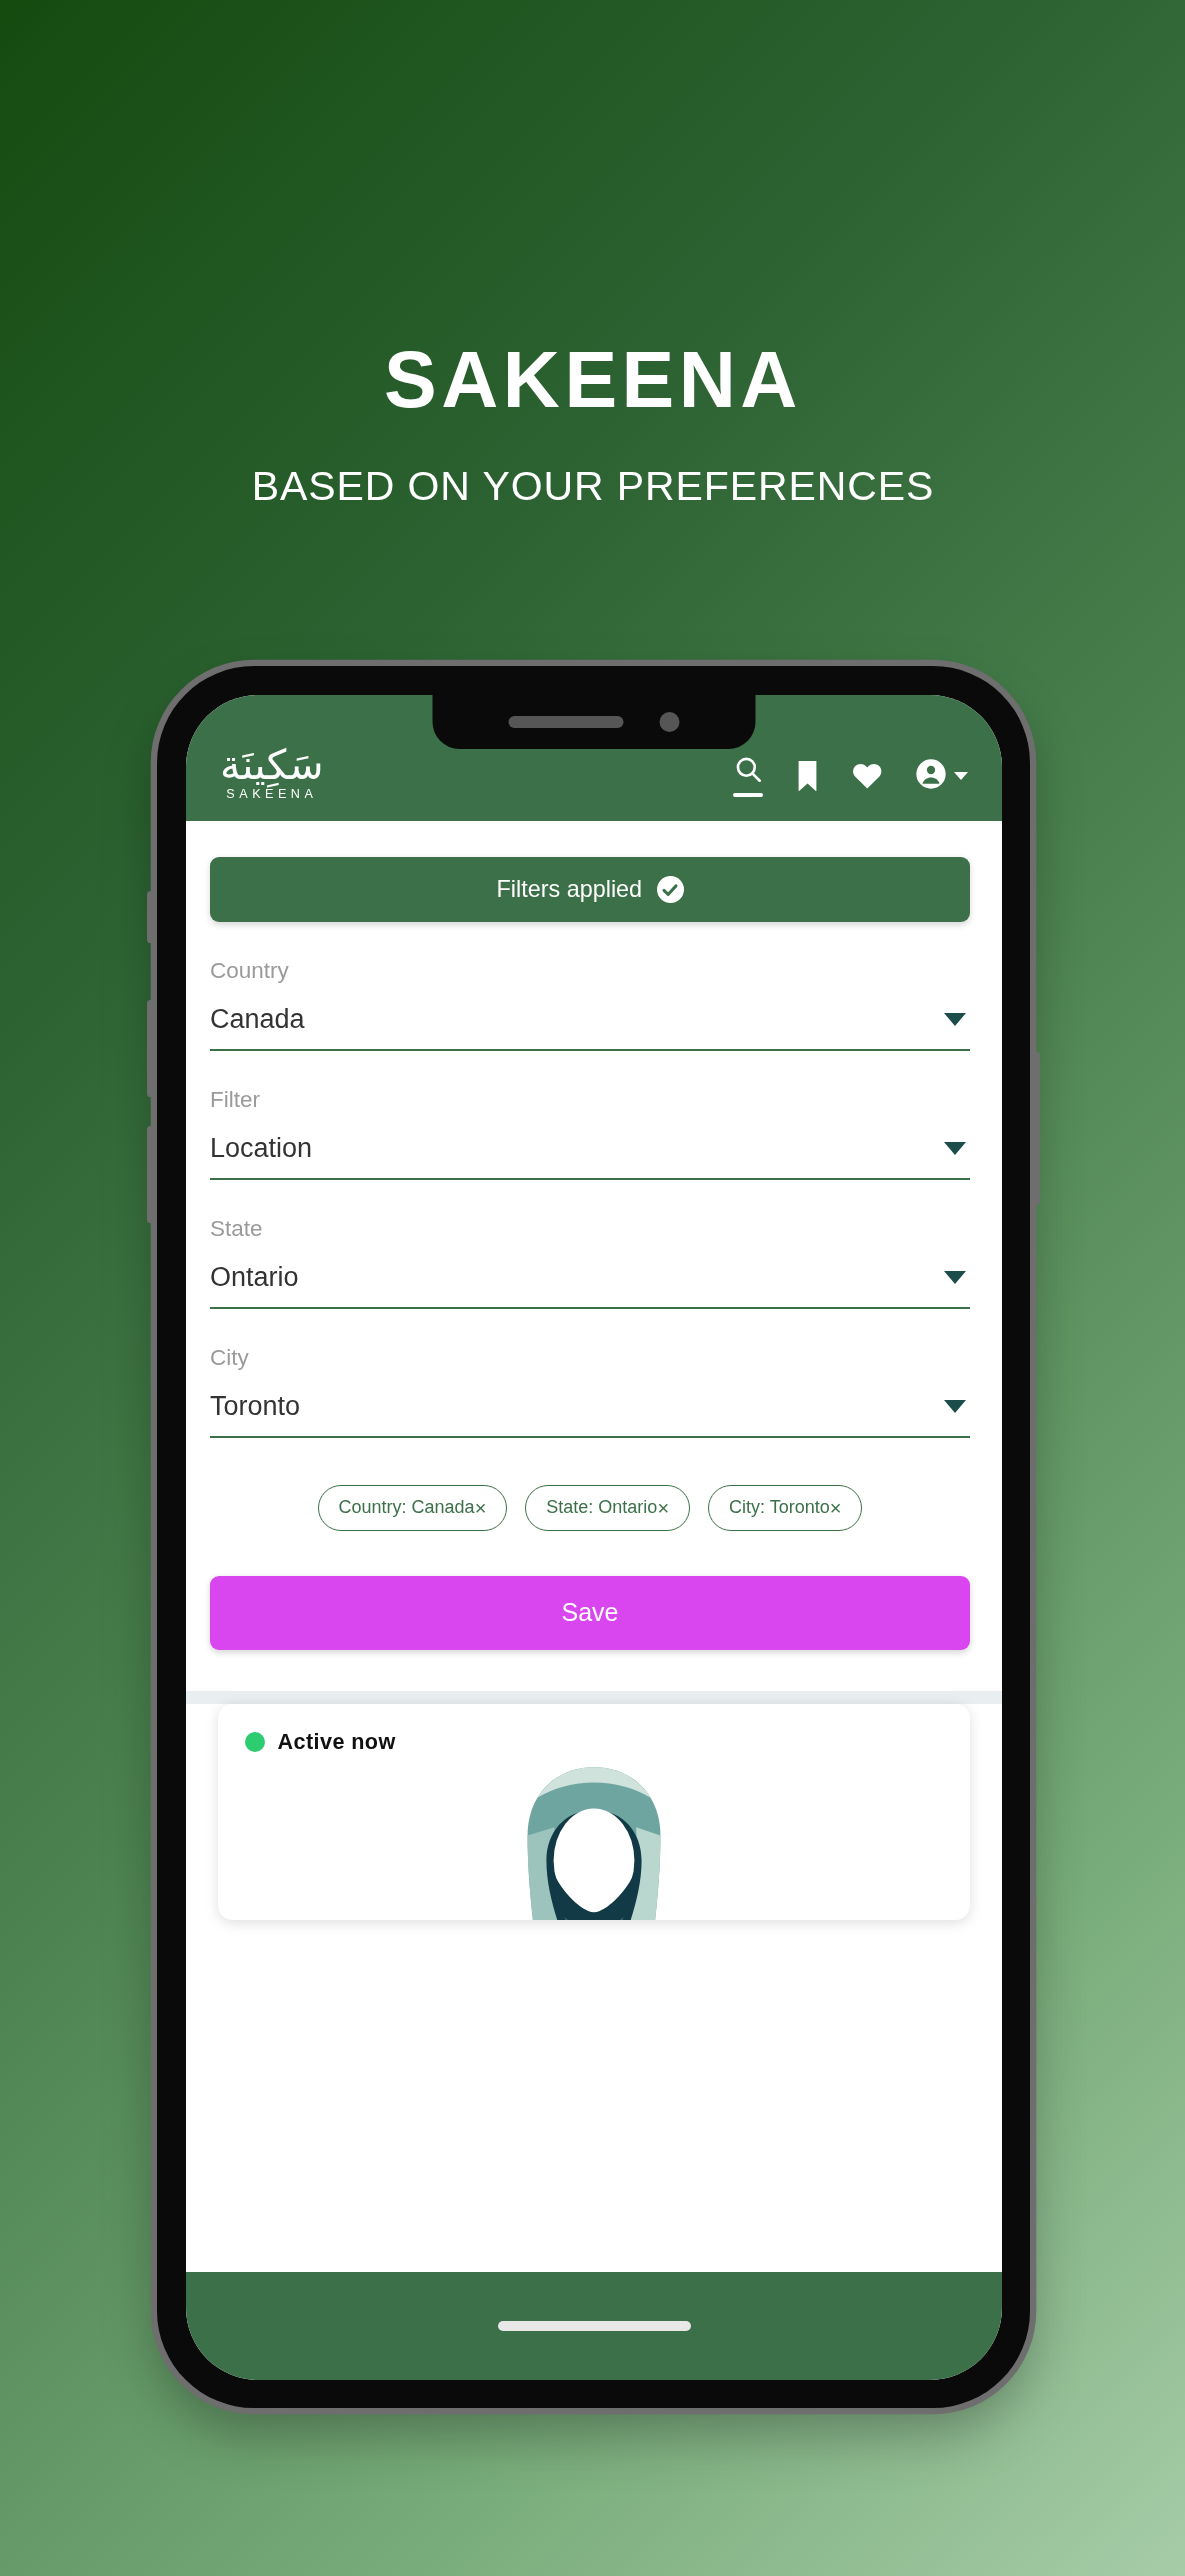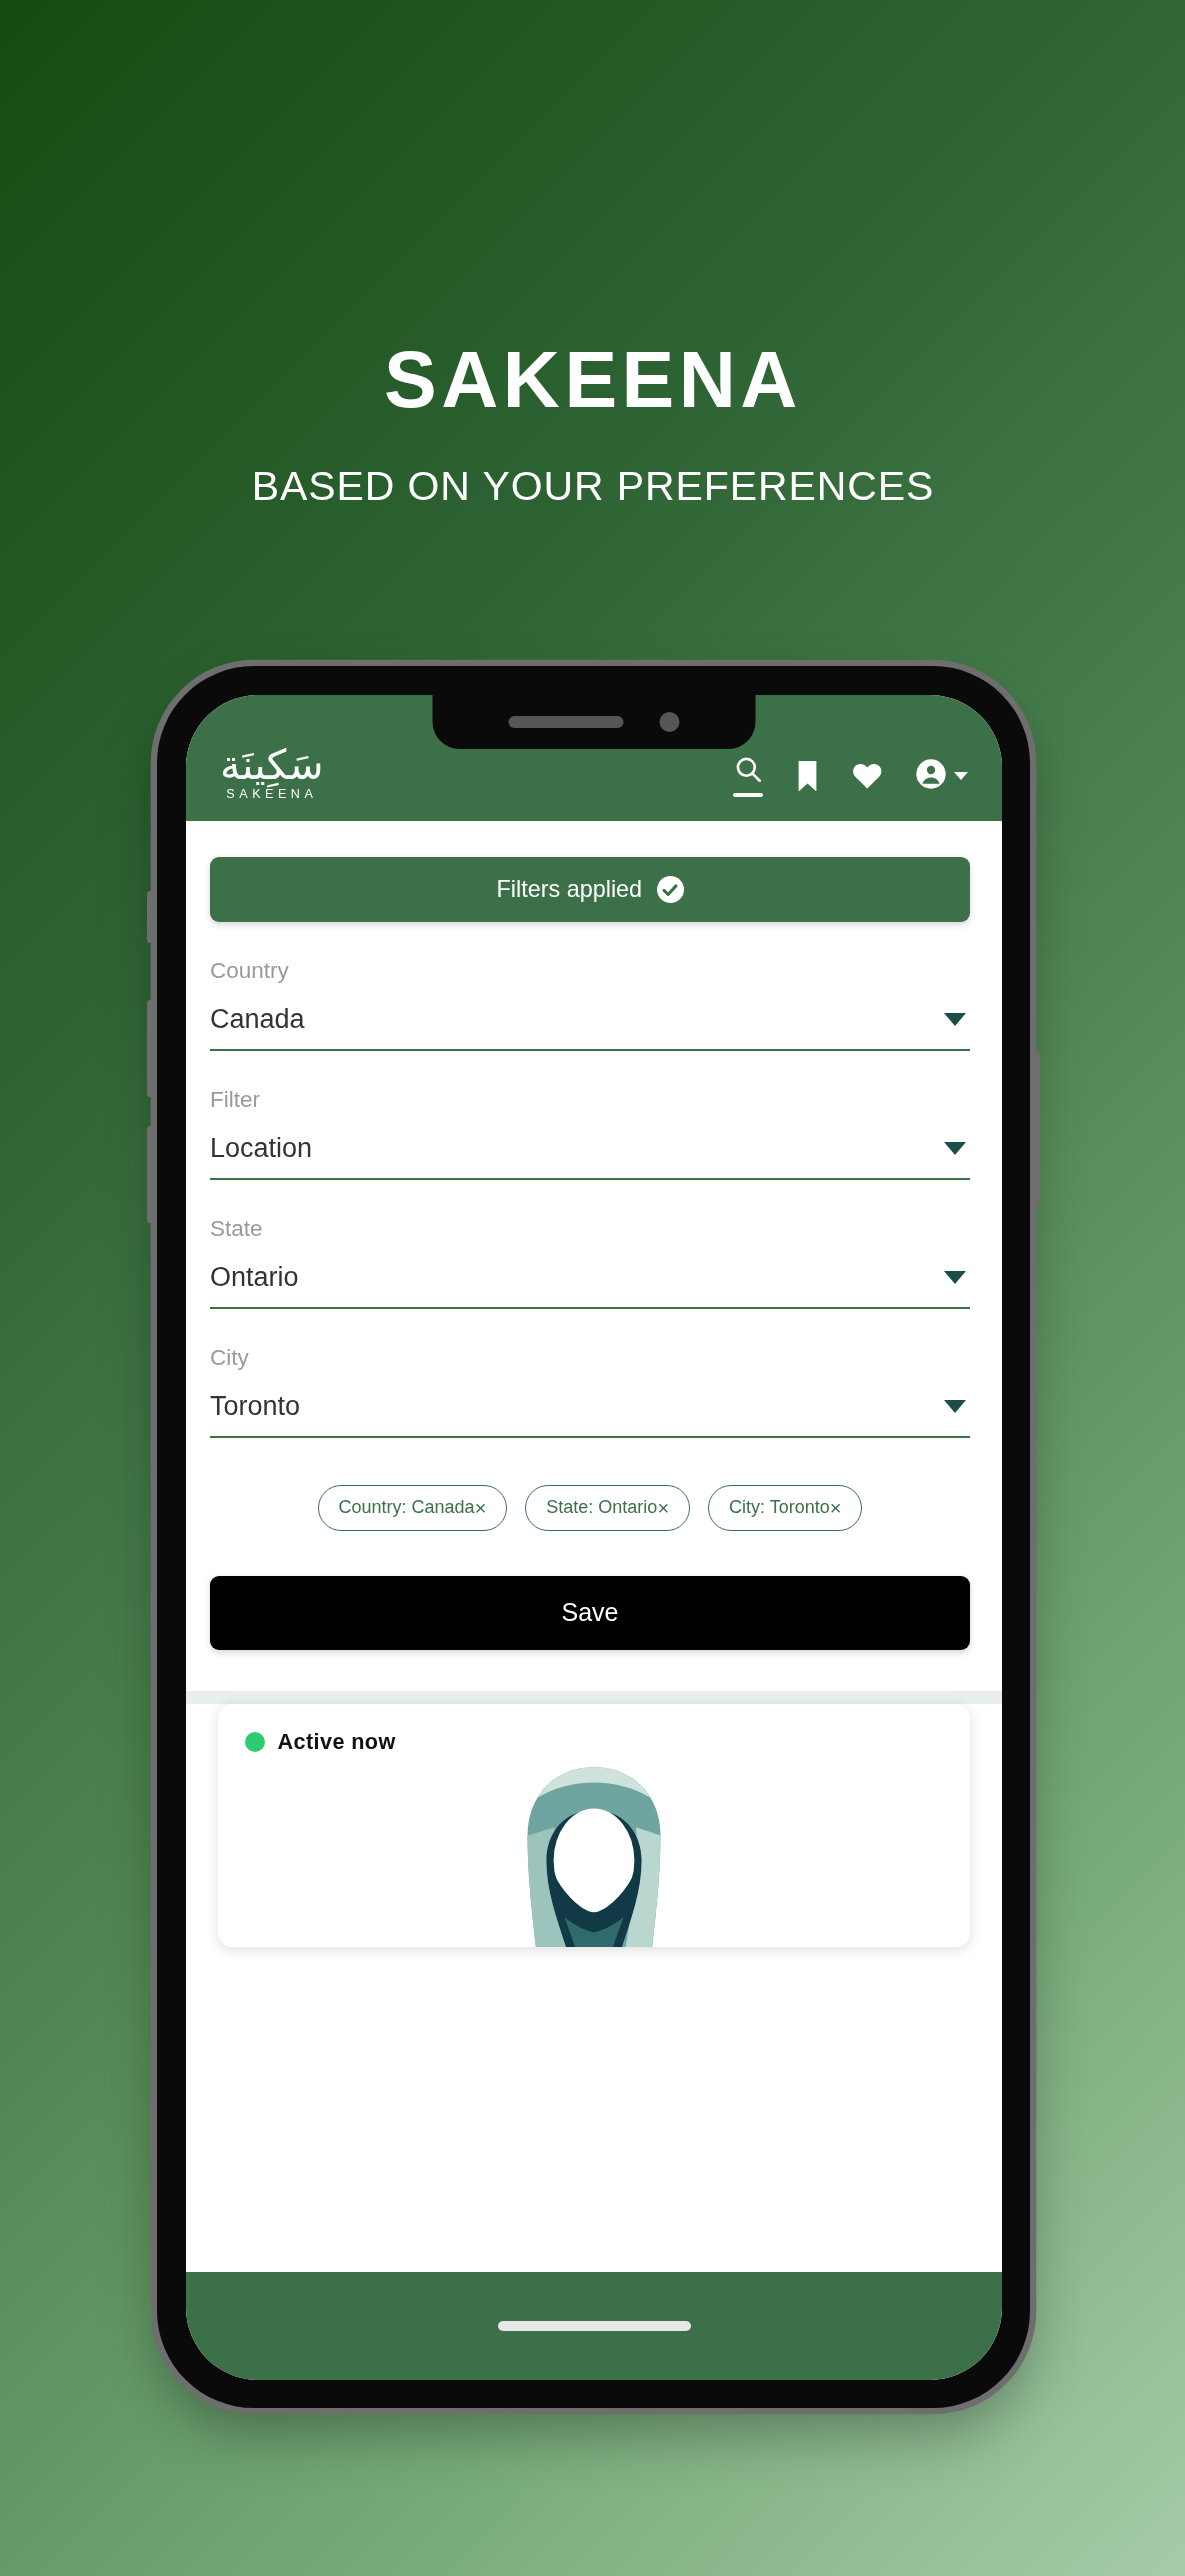--- a/index.html
+++ b/index.html
@@ -99,31 +99,31 @@
 
   .chips { display:flex; gap:18px; justify-content:center; margin-top:47px; }
   .chip {
     border:1.8px solid #3c7049; color:#3c7049; border-radius:36px;
     padding:11.7px 20px; font-size:18px; white-space:nowrap; background:#fff;
     display:flex; align-items:center; cursor:pointer;
   }
   .chip-x { font-size:20px; line-height:1; }
 
   .save-btn {
-    width:100%; height:74px; margin-top:45px; background:#000000; color:#fff;
+    width:100%; height:74px; margin-top:45px; background:#d946ef; color:#fff;
     border:none; border-radius:9px; font-size:25px; cursor:pointer;
     font-family:"Liberation Sans",sans-serif; box-shadow:0 2.7px 6.3px rgba(0,0,0,.16);
   }
 
   .divider-gap { height:41px; background:#fff; }
 
   .profile-card {
     margin:0 32px; background:#ffffff; border-radius:14.4px;
     box-shadow:0 2.7px 12.6px rgba(0,0,0,.13); padding:25px 27px 17px 27px;
-    position:relative; overflow:hidden; height:243px;
+    position:relative; overflow:hidden; height:216px;
   }
   .active-row { display:flex; align-items:center; gap:12.6px; }
   .active-dot { width:20px; height:20px; border-radius:50%; background:#2ecc71; }
   .active-txt { font-size:21.6px; font-weight:700; color:#111; letter-spacing:0.4px; }
   .avatar-art { position:absolute; left:50%; transform:translateX(-50%); top:56px; }
 
   .card-bg-strip { background:#e9eef0; height:12.6px; }
 
   .home-bar-area {
     position:absolute; bottom:0; left:0; width:816px; height:108px;

